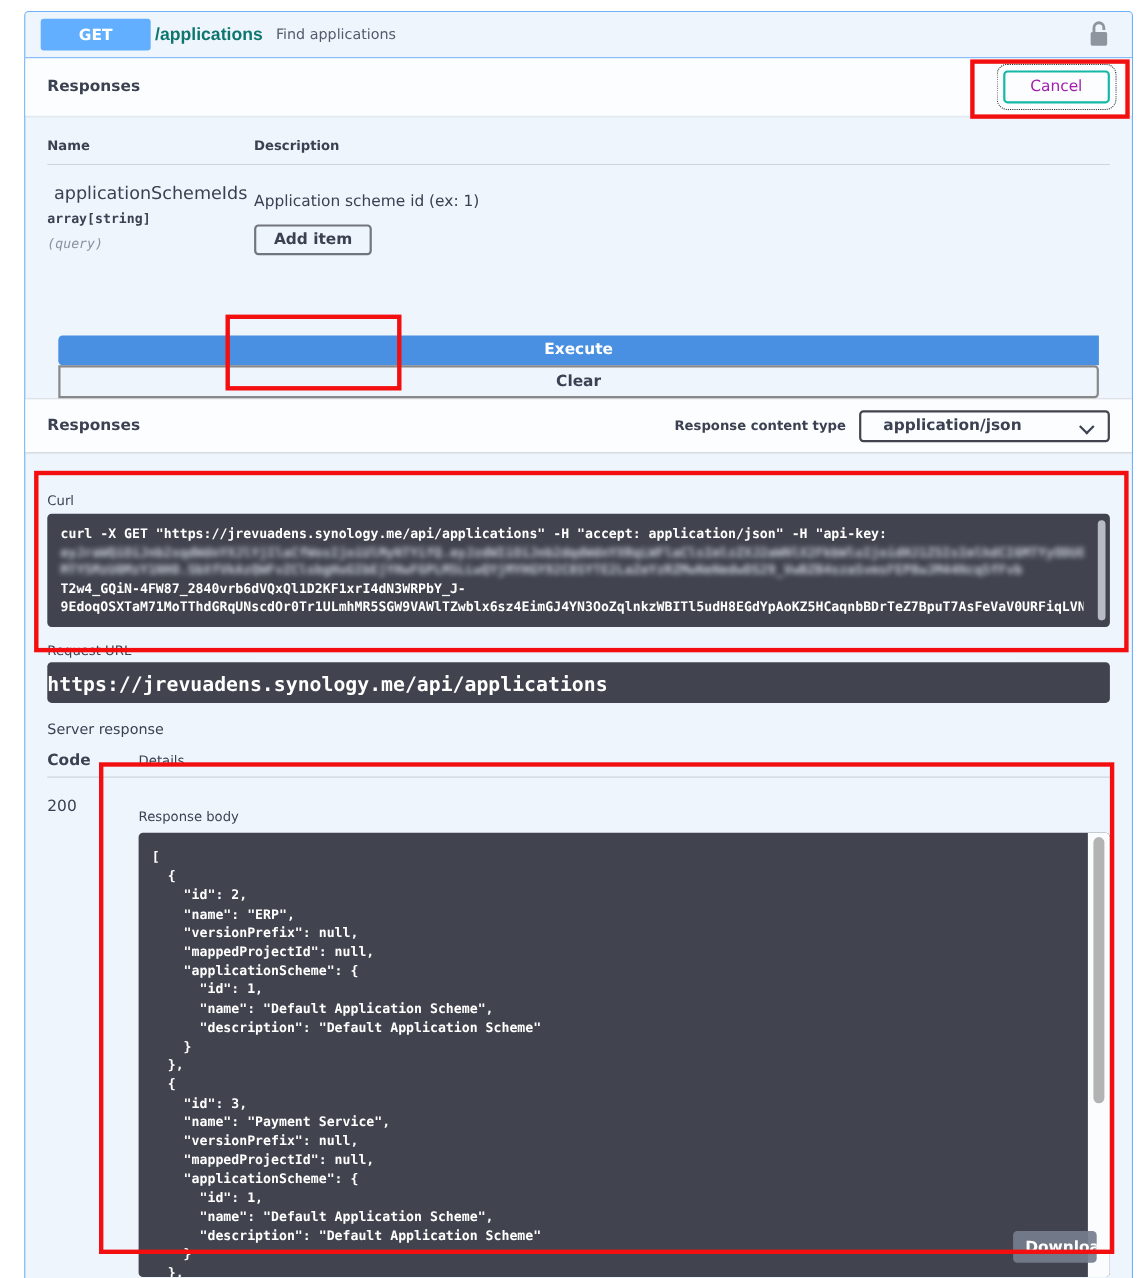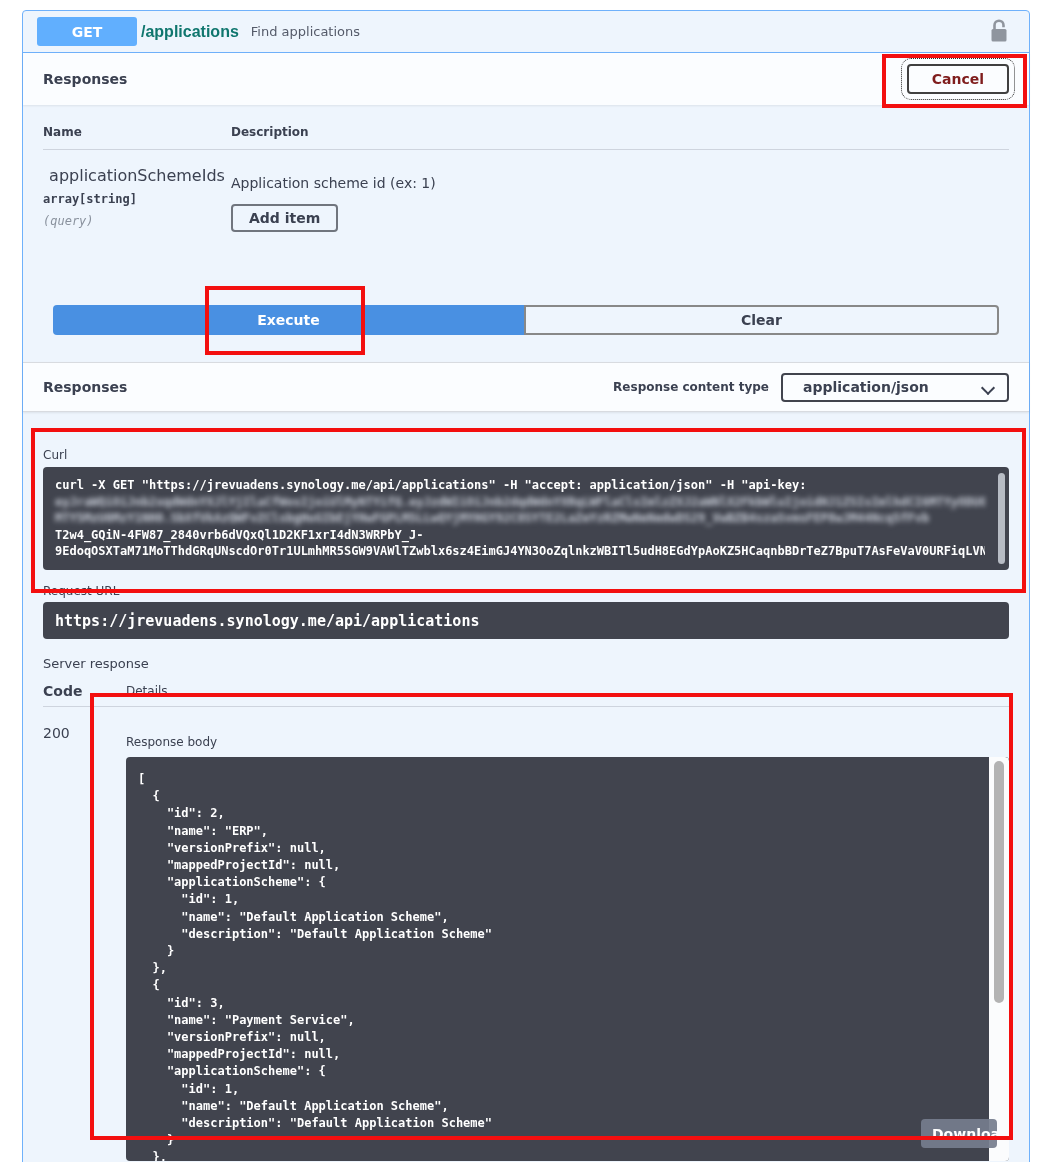--- a/index.html
+++ b/index.html
@@ -17,39 +17,39 @@
   .method-badge{width:100px;height:29px;background:#61affe;border-radius:3px;
                 color:#fff;font-weight:bold;font-size:14px;display:flex;align-items:center;justify-content:center;}
   .path{font-family:Liberation Sans, sans-serif;font-weight:bold;font-size:16px;color:#0f766e;margin-left:4px;}
   .summary-desc{font-size:13px;color:#3b4151;opacity:.85;margin-left:12px;}
   .lock{margin-left:auto;display:flex;align-items:center;padding:2px 6px;cursor:pointer;}
 
   
   .section-header{height:52px;background:rgba(255,255,255,.75);display:flex;align-items:center;
                   padding:0 20px;box-sizing:border-box;box-shadow:0 1px 2px rgba(0,0,0,.08);}
   .section-title{font-size:14px;font-weight:bold;}
-  .cancel-btn{margin-left:auto;background:transparent;border:2px solid #404040;border-radius:4px;
-              color:#7f1d1d;font-weight:bold;font-size:14px;padding:5px 23px;cursor:pointer;
+  .cancel-btn{margin-left:auto;background:transparent;border:2px solid #14b8a6;border-radius:4px;
+              color:#a21caf;font-weight:normal;font-size:14px;padding:5px 23px;cursor:pointer;
               outline:1px dotted #2a2a2a;outline-offset:5px;font-family:inherit;}
 
   
   .params-area{padding:0 20px;height:179px;box-sizing:border-box;}
   .tbl-head{display:flex;padding:20px 0 10px 0;border-bottom:1px solid rgba(59,65,81,.18);}
   .th{font-size:12px;font-weight:bold;}
   .col-name{width:188px;flex:none;}
   .param-row{display:flex;padding-top:16px;}
   .param-name{font-size:16px;line-height:20px;text-align:center;}
   .param-type{font-family:"DejaVu Sans Mono","Liberation Mono",monospace;font-weight:bold;font-size:12px;margin-top:6px;}
   .param-in{font-family:"DejaVu Sans Mono","Liberation Mono",monospace;font-style:italic;font-size:12px;color:#8a929e;margin-top:8px;}
   .param-desc{font-size:14px;margin-top:9px;}
   .add-item-btn{display:inline-block;margin-top:13px;background:transparent;border:2px solid #70757e;
                 border-radius:4px;font-weight:bold;font-size:14px;color:#3b4151;padding:4px 16px;cursor:pointer;font-family:inherit;}
 
   
-  .execute-wrapper{height:78px;padding:21px 30px 0 30px;box-sizing:border-box;display:flex;}
+  .execute-wrapper{height:78px;padding:21px 30px 0 30px;box-sizing:border-box;display:flex;flex-direction:column;}
   .execute-btn{flex:1;height:30px;background:#4990e2;border:none;border-radius:4px 0 0 4px;
                color:#fff;font-weight:bold;font-size:14px;cursor:pointer;font-family:inherit;}
   .clear-btn{flex:1;height:30px;background:transparent;border:2px solid #888;border-radius:0 4px 4px 0;
              box-sizing:border-box;color:#3b4151;font-weight:bold;font-size:14px;cursor:pointer;font-family:inherit;}
 
   
   .responses-header{height:50px;border-top:1px solid rgba(59,65,81,.18);border-bottom:1px solid rgba(59,65,81,.18);}
   .rct-label{margin-left:auto;font-size:12px;font-weight:bold;margin-right:12px;}
   .content-type-select{position:relative;width:228px;height:29px;border:2px solid #41444e;border-radius:4px;
                        background:transparent;display:flex;align-items:center;box-sizing:border-box;cursor:pointer;}
@@ -62,21 +62,21 @@
   .block-label{font-size:12px;font-weight:normal;}
   .curl-label{margin-top:36px;margin-bottom:5px;}
   .codeblock{background:#41444e;border-radius:4px;color:#fff;
              font-family:"DejaVu Sans Mono","Liberation Mono",monospace;font-weight:bold;position:relative;}
   .curl-block{padding:10px 24px 10px 12px;font-size:12px;line-height:16.5px;height:103px;box-sizing:border-box;overflow:hidden;}
   .curl-line{white-space:pre;overflow:hidden;}
   .redacted{filter:blur(2.5px);color:#c7ccd6;white-space:pre;overflow:hidden;}
   .curl-scrollbar{position:absolute;top:6px;right:4px;bottom:6px;width:7px;background:#b7bcc4;border-radius:4px;}
 
   .requrl-label{margin-top:14px;margin-bottom:4px;}
-  .requrl-block{padding:10px 12px;font-size:15px;height:37px;box-sizing:border-box;white-space:pre;}
+  .requrl-block{padding:10px 0;font-size:18px;height:37px;box-sizing:border-box;white-space:pre;}
 
   .server-response-label{margin-top:17px;font-size:13px;}
 
   .resp-tbl-head{display:flex;margin-top:12px;padding-bottom:7px;border-bottom:1px solid rgba(59,65,81,.18);align-items:center;}
   .code-col{width:83px;flex:none;}
   .code-th{font-size:14px;font-weight:bold;}
   .details-th{font-size:12px;font-weight:normal;}
   .resp-row{display:flex;padding-top:18px;}
   .code-val{font-size:14px;}
   .details-cell{flex:1;}

